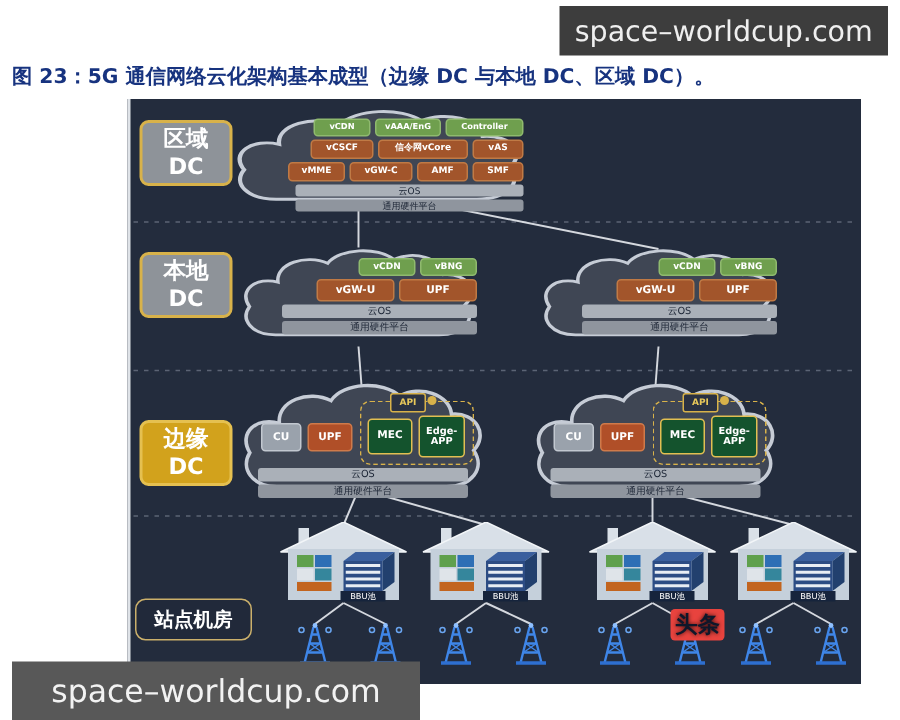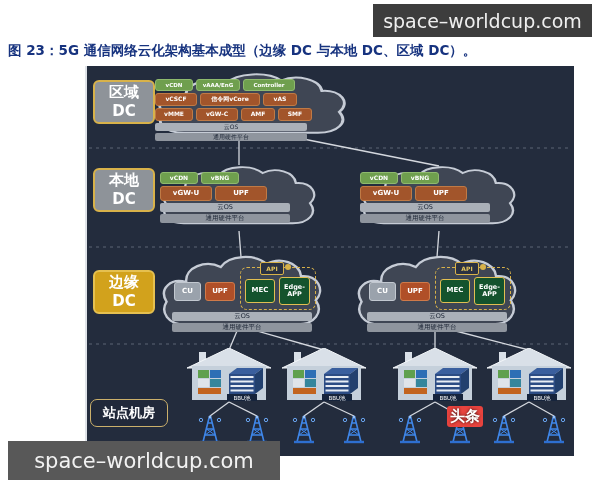--- a/index.html
+++ b/index.html
@@ -26,21 +26,21 @@
        justify-content:center;color:#fff;font-weight:bold;font-size:15px;line-height:1.25;z-index:4;text-align:center}
   .lvl.graybox{background:#8e9399;border:2px solid #d8b24a;width:58px;height:40px}
   .lvl.goldbox{background:#d2a21c;border:2px solid #e5c050;width:58px;height:40px}
   .roombox{position:absolute;border:1.5px solid #cbb06b;border-radius:7px;color:#fff;font-weight:bold;
        display:flex;align-items:center;justify-content:center;z-index:4;background:rgba(30,38,55,.4)}
 
   
   .cloud{position:absolute;z-index:3}
   .cloud svg.shape{position:absolute;left:0;top:0;width:100%;height:100%}
   .cloud .content{position:absolute;left:0;top:0;right:0;bottom:0;display:flex;flex-direction:column;
-                  align-items:flex-start;z-index:2}
+                  align-items:flex-end;z-index:2}
   .crow{display:flex;gap:3px;justify-content:center}
   .chip{display:flex;align-items:center;justify-content:center;color:#fff;font-weight:bold;
         border-radius:3px;text-align:center;line-height:1.1;box-sizing:border-box}
   .chip.green{background:#6f9f4e;border:1px solid #8fba6e}
   .chip.brown{background:#a2552b;border:1px solid #c07a45}
   .chip.red{background:#b04f28;border:1px solid #cf7a4a}
   .chip.graychip{background:#9aa2ac;border:1px solid #c2c8d0}
   .chip.gold{background:#14532d;border:1px solid #e2bf52}
   .bar{background:#aab0b8;color:#1b2434;font-weight:normal;display:flex;align-items:center;
        justify-content:center;border-radius:2px;box-sizing:border-box}
@@ -54,21 +54,21 @@
   .apidot{position:absolute;width:6px;height:6px;border-radius:50%;background:#d8b24a;z-index:3}
   .edge-inner .chip,.edge-inner .bar{position:absolute;z-index:2}
 
   
   .house{position:absolute;width:88px;height:54px;z-index:3}
   .tower{position:absolute;width:26px;height:30px;z-index:3}
 
   
   .brand{left:447px;top:406px;display:flex;align-items:center;gap:5px;z-index:20;
          font-weight:bold;font-size:15px;color:#fff;text-shadow:0 0 3px rgba(0,0,0,.8)}
-  .brand .badge{background:#e8433e;color:#ffffff;border-radius:3px;padding:1px 3px}
+  .brand .badge{background:#e8433e;color:#0f172a;border-radius:3px;padding:1px 3px}
 </style>
 </head>
 <body>
 
 <div class="abs wm-top">space–worldcup.com</div>
 
 <div class="abs fig-title">图 23：5G 通信网络云化架构基本成型（边缘 DC 与本地 DC、区域 DC）。</div>
 
 <div class="abs panel">
 
@@ -99,21 +99,21 @@
   </svg>
 
   <div class="lvl graybox" style="left:6px;top:14px">
     <span>区域</span>
     <span>DC</span>
   </div>
   <div class="lvl graybox" style="left:6px;top:102px">
     <span>本地</span>
     <span>DC</span>
   </div>
-  <div class="lvl goldbox" style="left:6px;top:204px">
+  <div class="lvl goldbox" style="left:6px;top:214px">
     <span>边缘</span>
     <span>DC</span>
   </div>
   <div class="roombox" style="left:3px;top:333px;width:76px;height:26px;font-size:13px">站点机房</div>
 
   <div class="cloud" style="left:68px;top:4px;width:194px;height:72px">
     <svg class="shape" viewBox="0 0 200 110" preserveAspectRatio="none">
       <path d="M30 96 C10 96 0 80 8 66 C-2 48 14 34 32 40 C30 20 56 10 74 20 C84 4 116 2 130 16 C146 6 170 14 172 32 C192 30 202 50 190 64 C200 80 188 96 168 96 Z" fill="#3f4654" stroke="#c6ccd6" stroke-width="3"></path>
     </svg>
     <div class="content" style="padding-top:9px;gap:2px">

